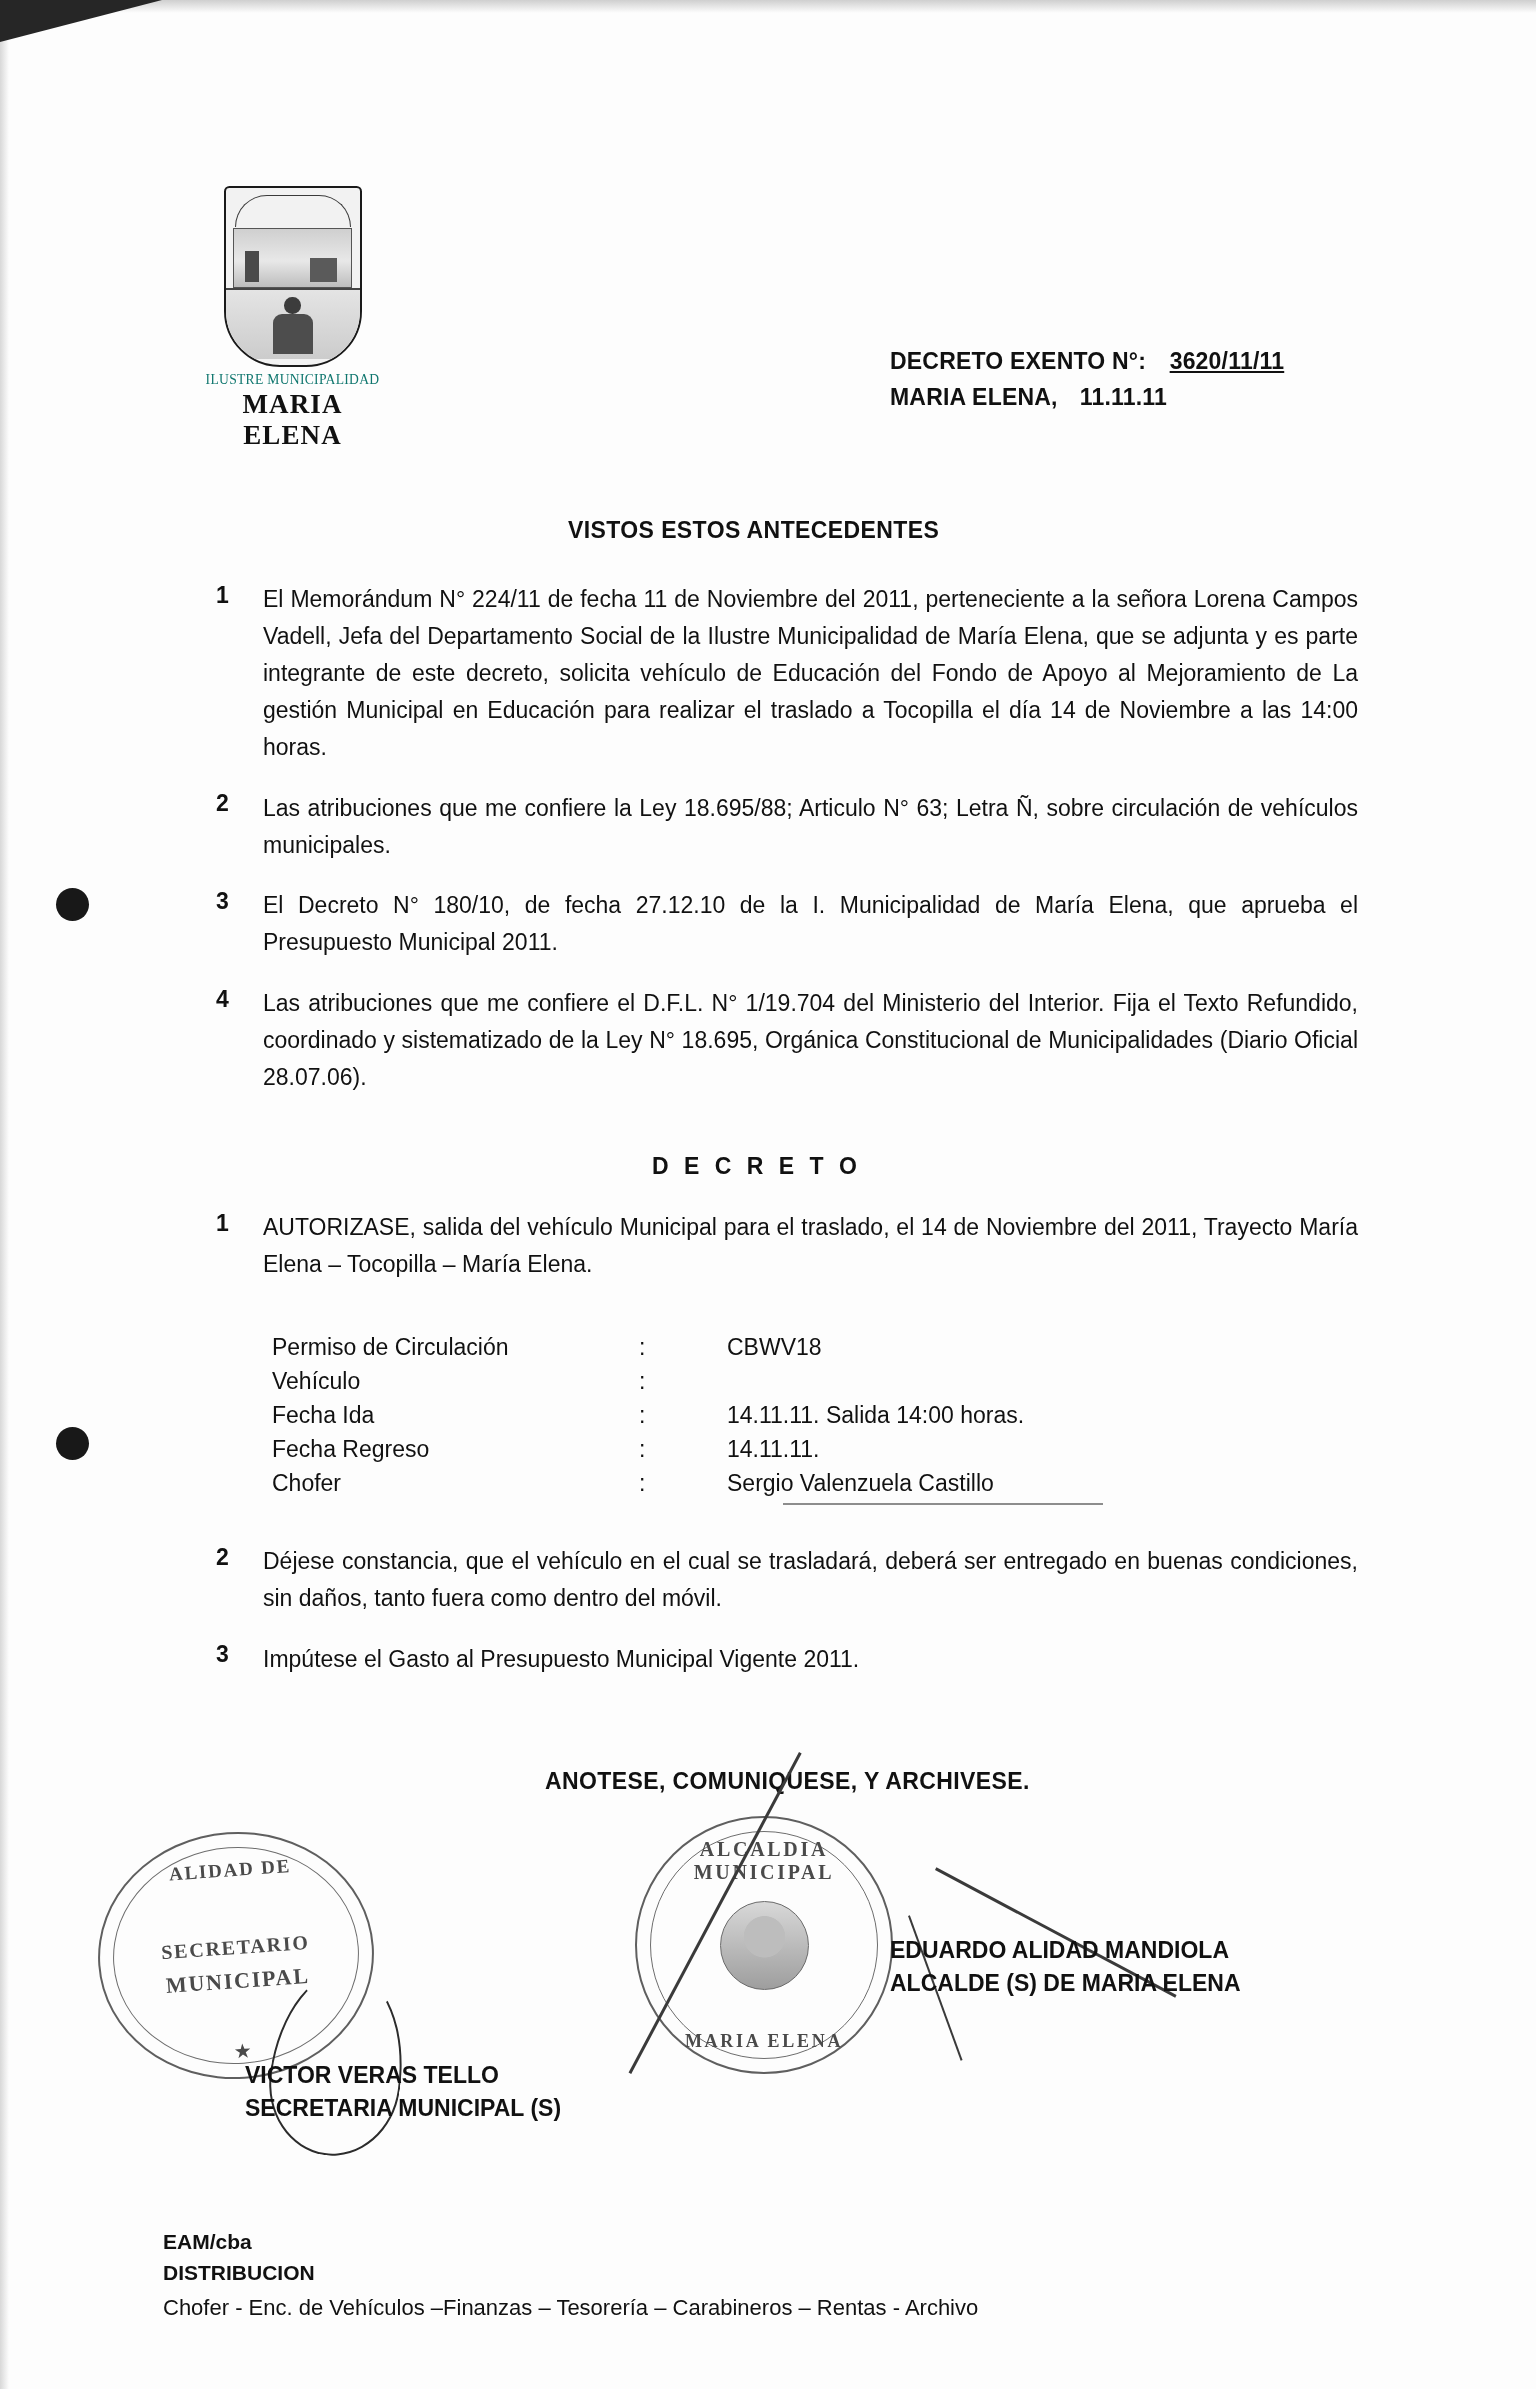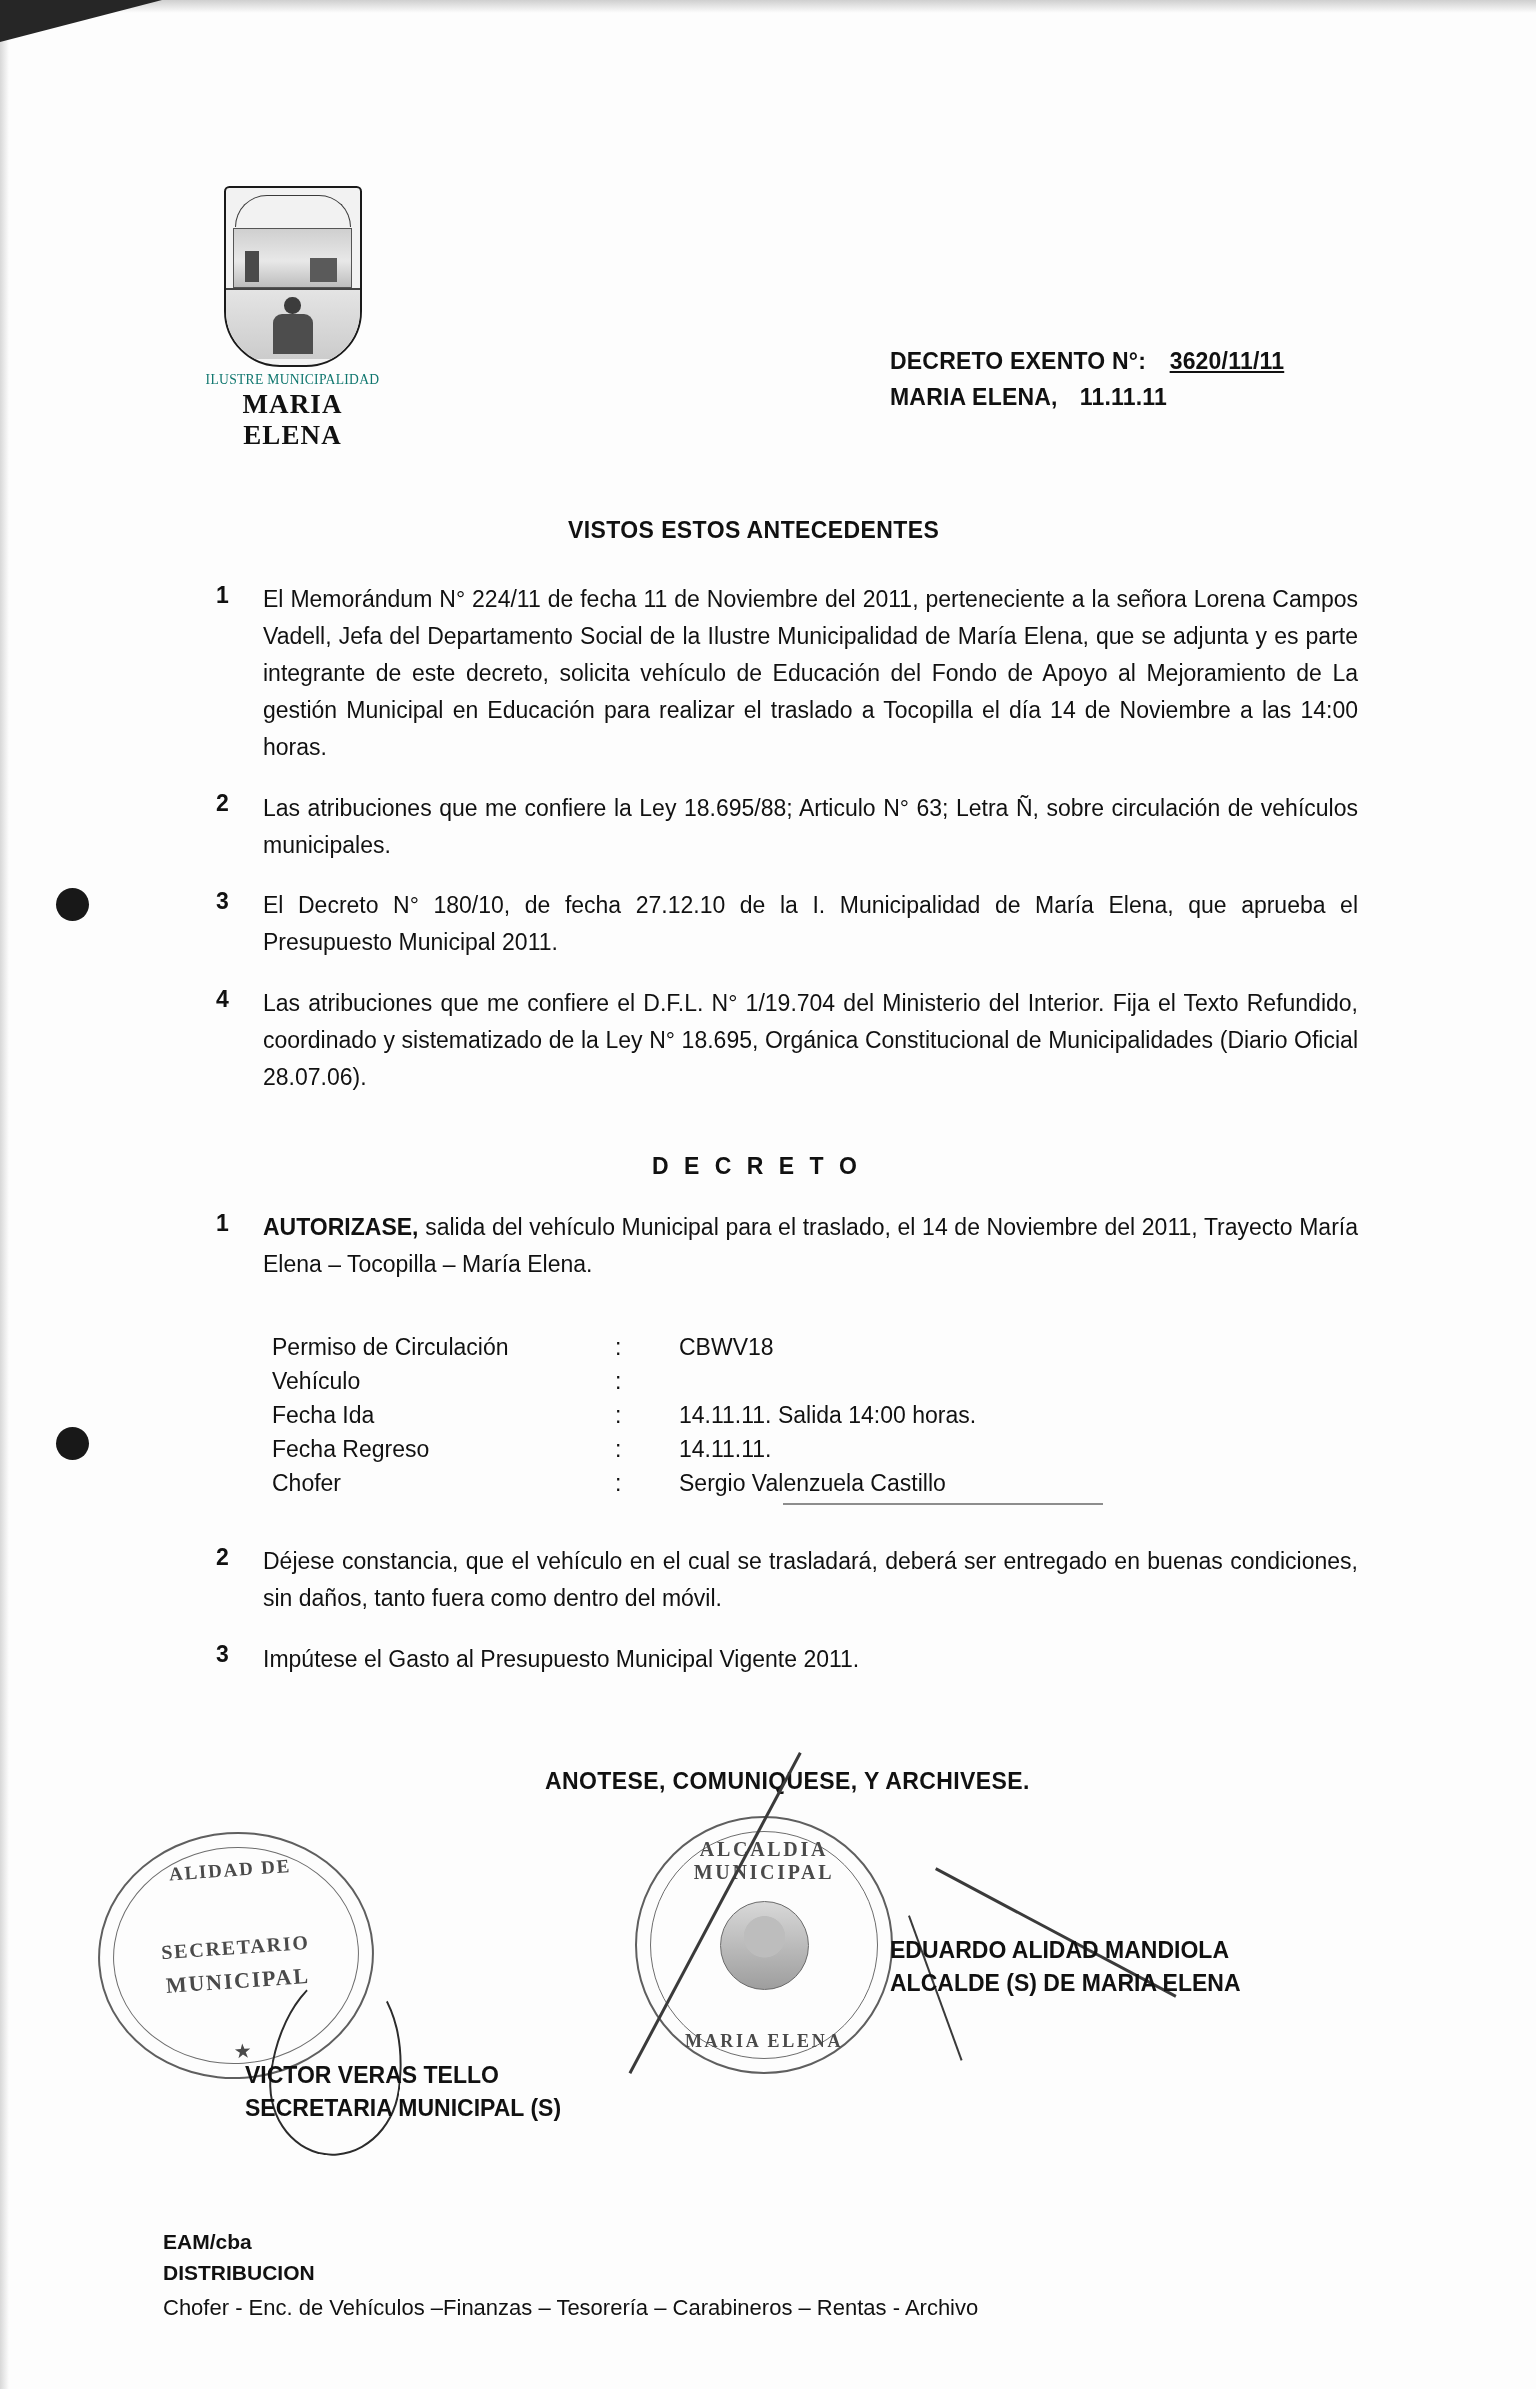--- a/index.html
+++ b/index.html
@@ -179,33 +179,33 @@
     text-align: left;
     padding-top: 0.9px;
   }
   .item .txt {
     flex: 1;
     font-size: 23px;
     line-height: 37px;
     text-align: justify;
     text-justify: inter-word;
   }
-  .item .txt b { font-weight: 700; }
+  .item .txt b { font-weight: 400; }
 
   #vistos-list { top: 581px; }
   #decreto-list { top: 1209px; }
 
   .detail-table {
     position: absolute;
     left: 272px;
     top: 1330px;
     font-size: 23px;
     line-height: 34px;
   }
-  .detail-row { display: flex; }
+  .detail-row { display: flex; gap: 24px; }
   .detail-row .label { width: 343px; }
   .detail-row .colon { width: 64px; }
   .detail-row .value { width: 545px; }
 
   .detail-underline {
     position: absolute;
     left: 783px;
     top: 1503px;
     width: 320px;
     height: 1.8px;

